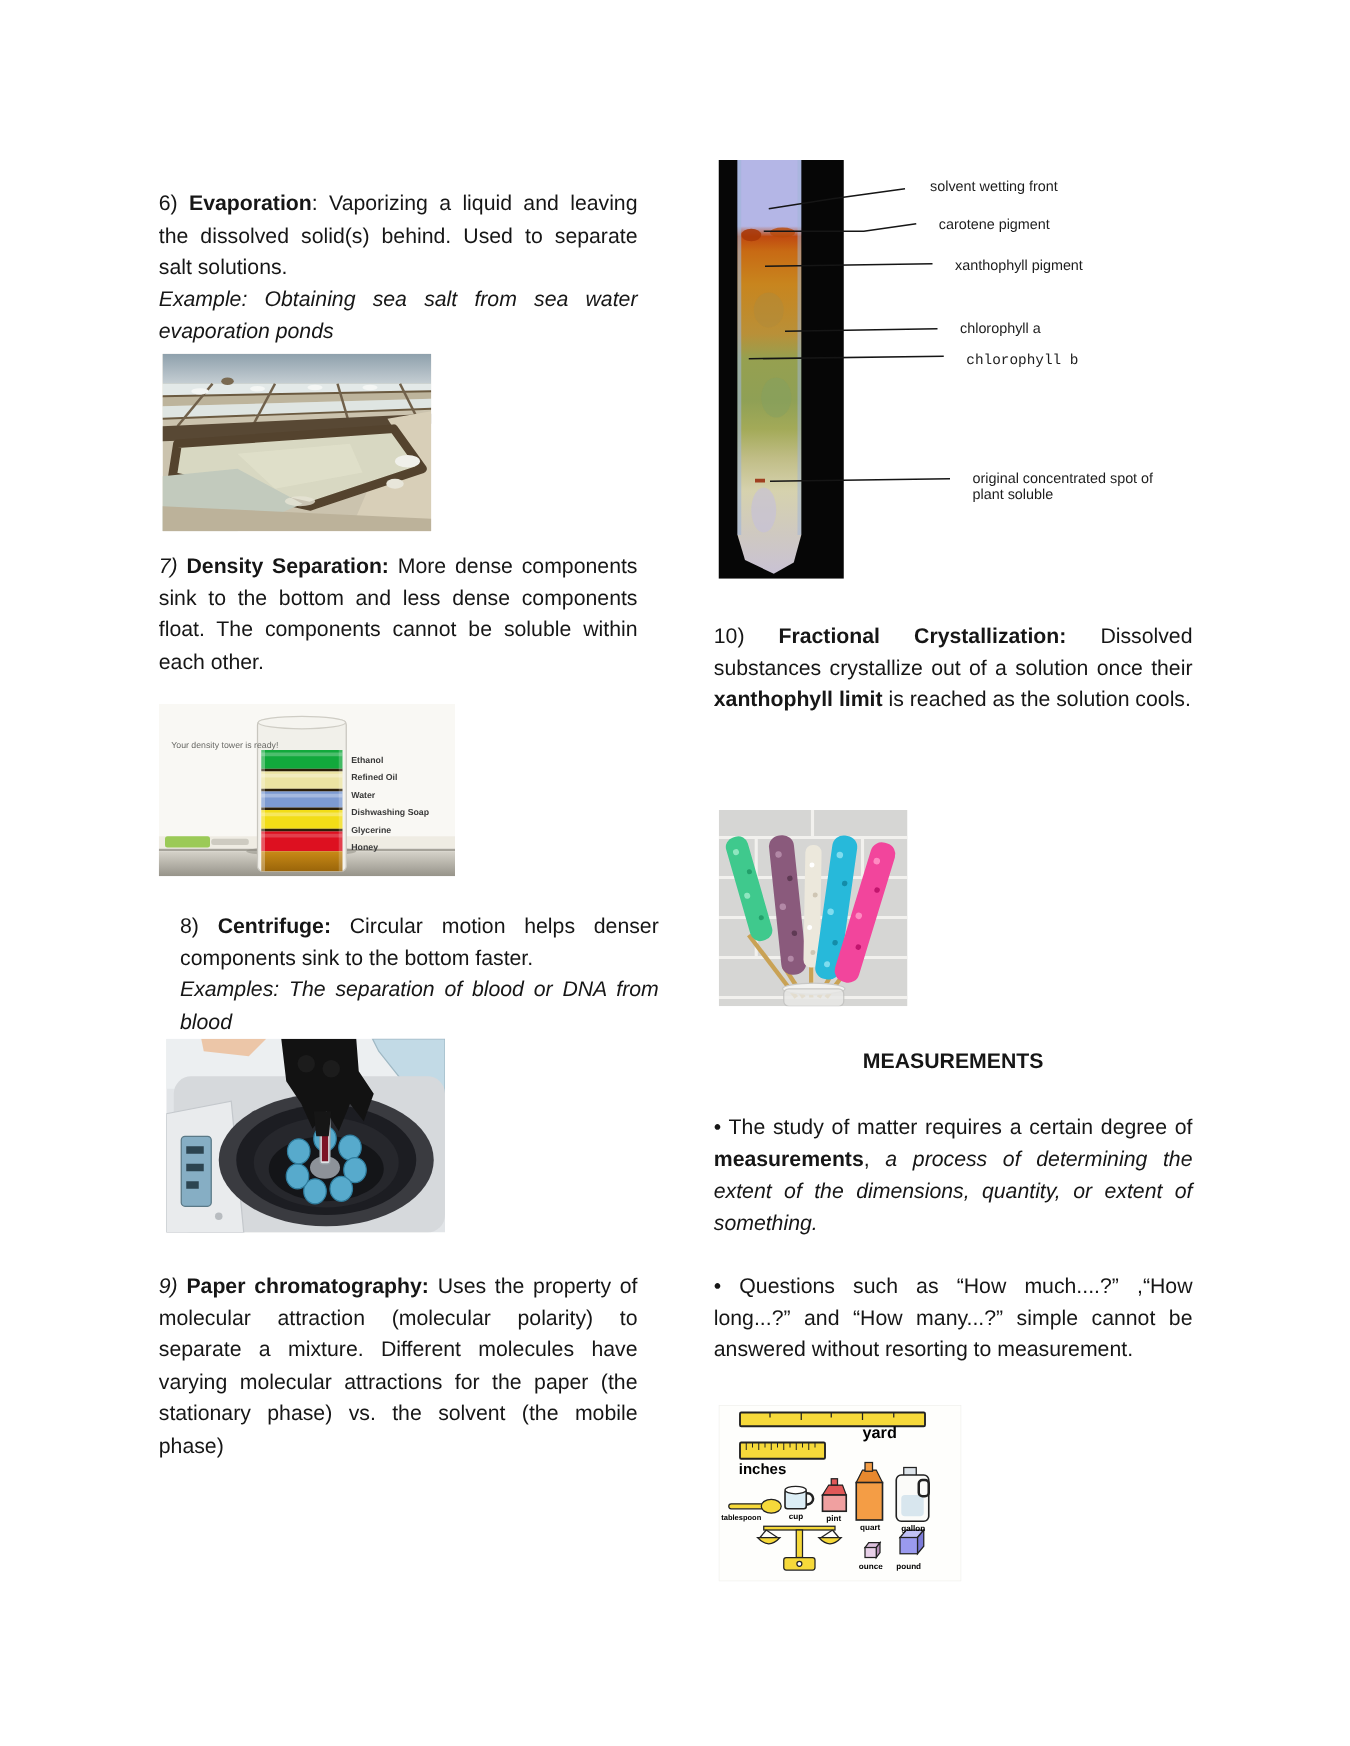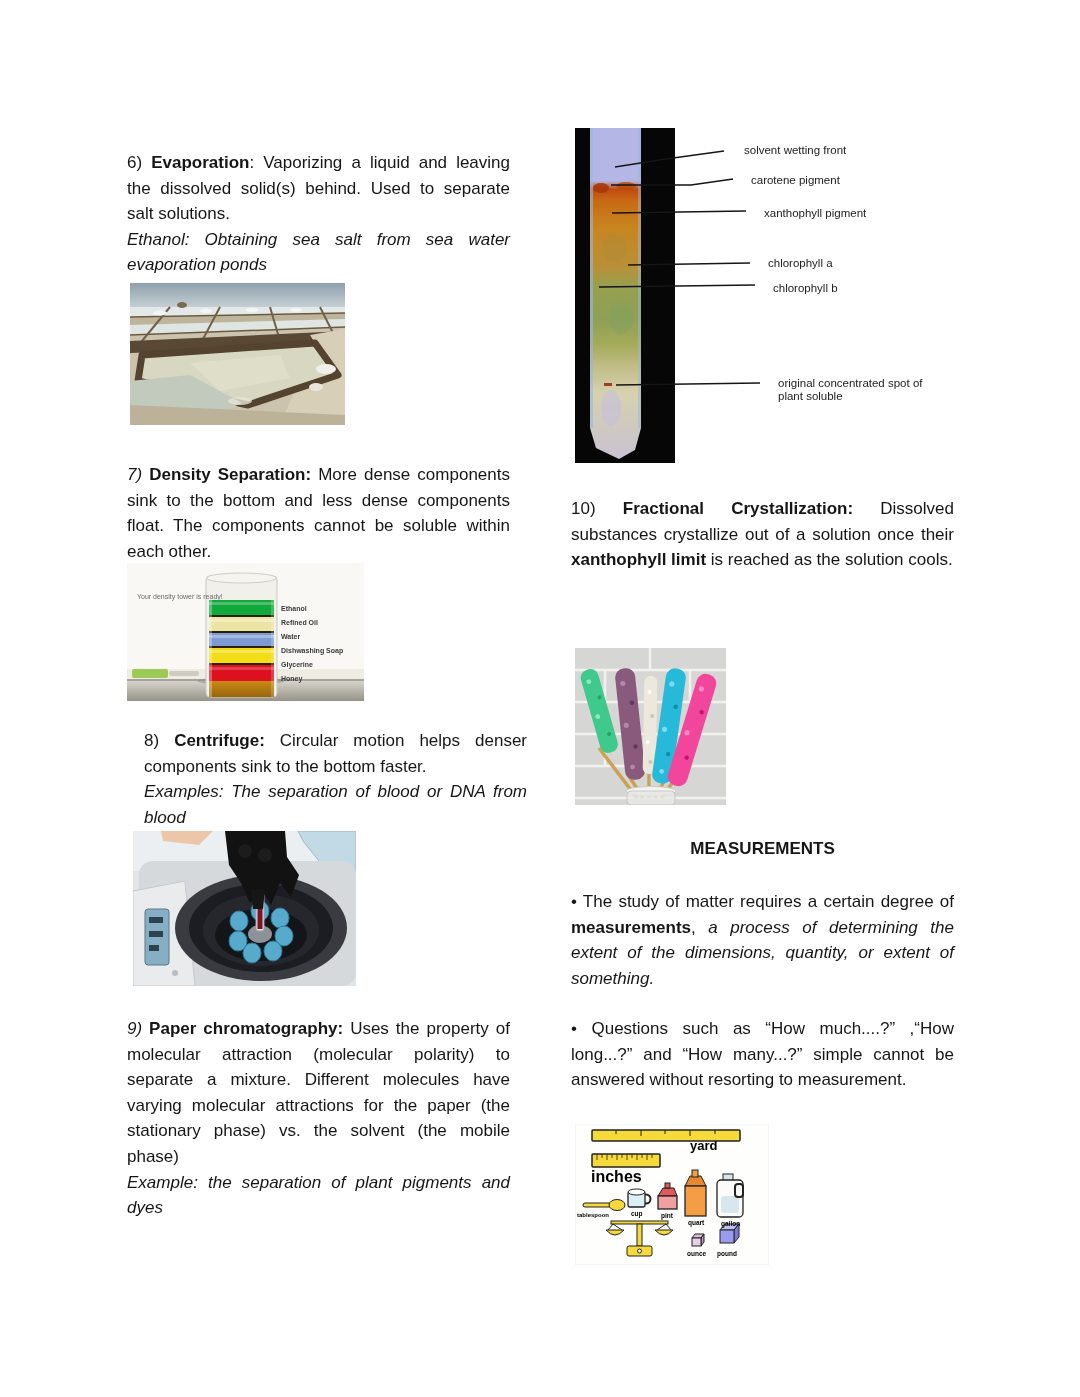--- a/index.html
+++ b/index.html
@@ -18,21 +18,21 @@
   .dens-cap{font-size:7px;color:#6a6a66;}
   .unit-lbl{font-weight:bold;color:#000000;}
 </style>
 </head>
 <body>
 
 <div class="page">
 
   <div class="txt" style="left:127px;top:150px;">
     <div><span>6) </span><span class="b">Evaporation</span><span>: Vaporizing a liquid and leaving the dissolved solid(s) behind. Used to separate salt solutions.</span></div>
-    <div><span class="i">Ethanol: Obtaining sea salt from sea water evaporation ponds</span></div>
+    <div><span class="i">Example: Obtaining sea salt from sea water evaporation ponds</span></div>
   </div>
 
   <div class="fig" style="left:130px;top:283px;">
     <svg width="215" height="142" viewBox="0 0 215 142">
       <defs>
         <linearGradient id="sky" x1="0" y1="0" x2="0" y2="1">
           <stop offset="0" stop-color="#8ea0ac"></stop>
             <stop offset="1" stop-color="#c5ced3"></stop>
         </linearGradient>
       </defs>
@@ -57,21 +57,21 @@
       <polygon points="12,72 185,60 208,92 118,122 8,98" fill="#d8d8c2" stroke="#54432e" stroke-width="7" stroke-linejoin="round"></polygon>
       <polygon points="60,80 150,72 160,95 90,108" fill="#e2e2cc" opacity="0.7"></polygon>
       <polygon points="0,98 60,92 112,120 60,142 0,142" fill="#c2cabd"></polygon>
       <polygon points="0,122 215,132 215,142 0,142" fill="#bcb29a"></polygon>
       <ellipse cx="196" cy="86" rx="10" ry="5" fill="#f0f0ea"></ellipse>
       <ellipse cx="186" cy="104" rx="7" ry="4" fill="#e8e6da"></ellipse>
       <ellipse cx="110" cy="118" rx="12" ry="4" fill="#e6e4d4" opacity="0.8"></ellipse>
     </svg>
   </div>
 
-  <div class="txt" style="left:127px;top:462px;">
+  <div class="txt" style="left:127px;top:440px;">
     <div><span class="i">7) </span><span class="b">Density Separation:</span><span> More dense components sink to the bottom and less dense components float. The components cannot be soluble within each other.</span></div>
   </div>
 
   <div class="fig" style="left:127px;top:563px;width:237px;height:138px;">
     <svg width="237" height="138" viewBox="0 0 237 138">
       <defs>
         <linearGradient id="honeyg" x1="0" y1="0" x2="0" y2="1">
           <stop offset="0" stop-color="#c98a16"></stop>
             <stop offset="1" stop-color="#9a650a"></stop>
         </linearGradient>
@@ -151,21 +151,20 @@
       <rect x="122" y="54" width="10" height="7" fill="#aeb3b8"></rect>
       <polygon points="92,0 152,0 154,26 166,44 158,66 147,52 138,74 128,58 117,72 108,52 96,34" fill="#121212"></polygon>
       <polygon points="118,58 132,58 130,78 120,78" fill="#161616"></polygon>
       <circle cx="112" cy="20" r="7" fill="#1c1c1c"></circle>
       <circle cx="132" cy="24" r="7" fill="#1c1c1c"></circle>
     </svg>
   </div>
 
   <div class="txt" style="left:127px;top:1016px;">
     <div><span class="i">9) </span><span class="b">Paper chromatography:</span><span> Uses the property of molecular attraction (molecular polarity) to separate a mixture. Different molecules have varying molecular attractions for the paper (the stationary phase) vs. the solvent (the mobile phase)</span></div>
-    <div><span class="i">Example: the separation of plant pigments and dyes</span></div>
   </div>
 
   <div class="fig" style="left:571px;top:128px;width:383px;height:335px;">
     <svg width="383" height="335" viewBox="0 0 383 335">
       <defs>
         <linearGradient id="stripg" x1="0" y1="0" x2="0" y2="1">
           <stop offset="0" stop-color="#b4b6e6"></stop>
           <stop offset="0.16" stop-color="#b4b6e6"></stop>
           <stop offset="0.185" stop-color="#c04a10"></stop>
           <stop offset="0.22" stop-color="#c86a14"></stop>
@@ -196,21 +195,21 @@
         <polyline points="41,85 175,83"></polyline>
         <polyline points="57,137 179,135"></polyline>
         <polyline points="28,159 184,157"></polyline>
         <polyline points="45,257 189,255"></polyline>
       </g>
     </svg>
     <div class="lbl chrom-lbl" style="left:157px;top:16px;">solvent wetting front</div>
     <div class="lbl chrom-lbl" style="left:164px;top:46px;">carotene pigment</div>
     <div class="lbl chrom-lbl" style="left:177px;top:79px;">xanthophyll pigment</div>
     <div class="lbl chrom-lbl" style="left:181px;top:129px;">chlorophyll a</div>
-    <div class="lbl chrom-lbl" style="left:186px;top:154px;">chlorophyll b</div>
+    <div class="lbl chrom-lbl" style="left:186px;top:154px;font-family:Liberation Mono, monospace;">chlorophyll b</div>
     <div class="lbl chrom-lbl wrap" style="left:191px;top:249px;">original concentrated spot of plant soluble</div>
   </div>
 
   <div class="txt" style="left:571px;top:496px;">
     <div><span>10) </span><span class="b">Fractional Crystallization:</span><span> Dissolved substances crystallize out of a solution once their </span><span class="b">xanthophyll limit</span><span> is reached as the solution cools.</span></div>
   </div>
 
   <div class="fig" style="left:575px;top:648px;">
     <svg width="151" height="157" viewBox="0 0 151 157">
       <rect width="151" height="157" fill="#d6d6d4"></rect>
@@ -339,21 +338,21 @@
       <path d="M80,106 Q89,116 98,106 Z" fill="#f6d93a" stroke="#222222"></path>
       <circle cx="64.5" cy="127" r="2" fill="#ffffff" stroke="#222222"></circle>
       <polygon points="117,114 120,110 129,110 126,114" fill="#dcc0dc" stroke="#222222"></polygon>
       <polygon points="126,114 129,110 129,118 126,122" fill="#b890b8" stroke="#222222"></polygon>
       <rect x="117" y="114" width="9" height="8" fill="#e8d0e8" stroke="#222222"></rect>
       <polygon points="145,106 150,100 164,100 159,106" fill="#c0c0f4" stroke="#222222"></polygon>
       <polygon points="159,106 164,100 164,113 159,119" fill="#7a7ad8" stroke="#222222"></polygon>
       <rect x="145" y="106" width="14" height="13" fill="#9a9aee" stroke="#222222"></rect>
     </svg>
     <div class="lbl unit-lbl" style="left:115px;top:14px;font-size:13px;">yard</div>
-    <div class="lbl unit-lbl" style="left:16px;top:44px;font-size:16px;">inches</div>
+    <div class="lbl unit-lbl" style="left:16px;top:44px;font-size:12px;">inches</div>
     <div class="lbl unit-lbl" style="left:2px;top:88px;font-size:6px;">tablespoon</div>
     <div class="lbl unit-lbl" style="left:56px;top:86px;font-size:6.5px;">cup</div>
     <div class="lbl unit-lbl" style="left:86px;top:88px;font-size:6.5px;">pint</div>
     <div class="lbl unit-lbl" style="left:113px;top:95px;font-size:6.5px;">quart</div>
     <div class="lbl unit-lbl" style="left:146px;top:96px;font-size:6.5px;">gallon</div>
     <div class="lbl unit-lbl" style="left:112px;top:126px;font-size:6.5px;">ounce</div>
     <div class="lbl unit-lbl" style="left:142px;top:126px;font-size:6.5px;">pound</div>
   </div>
 
 </div>

